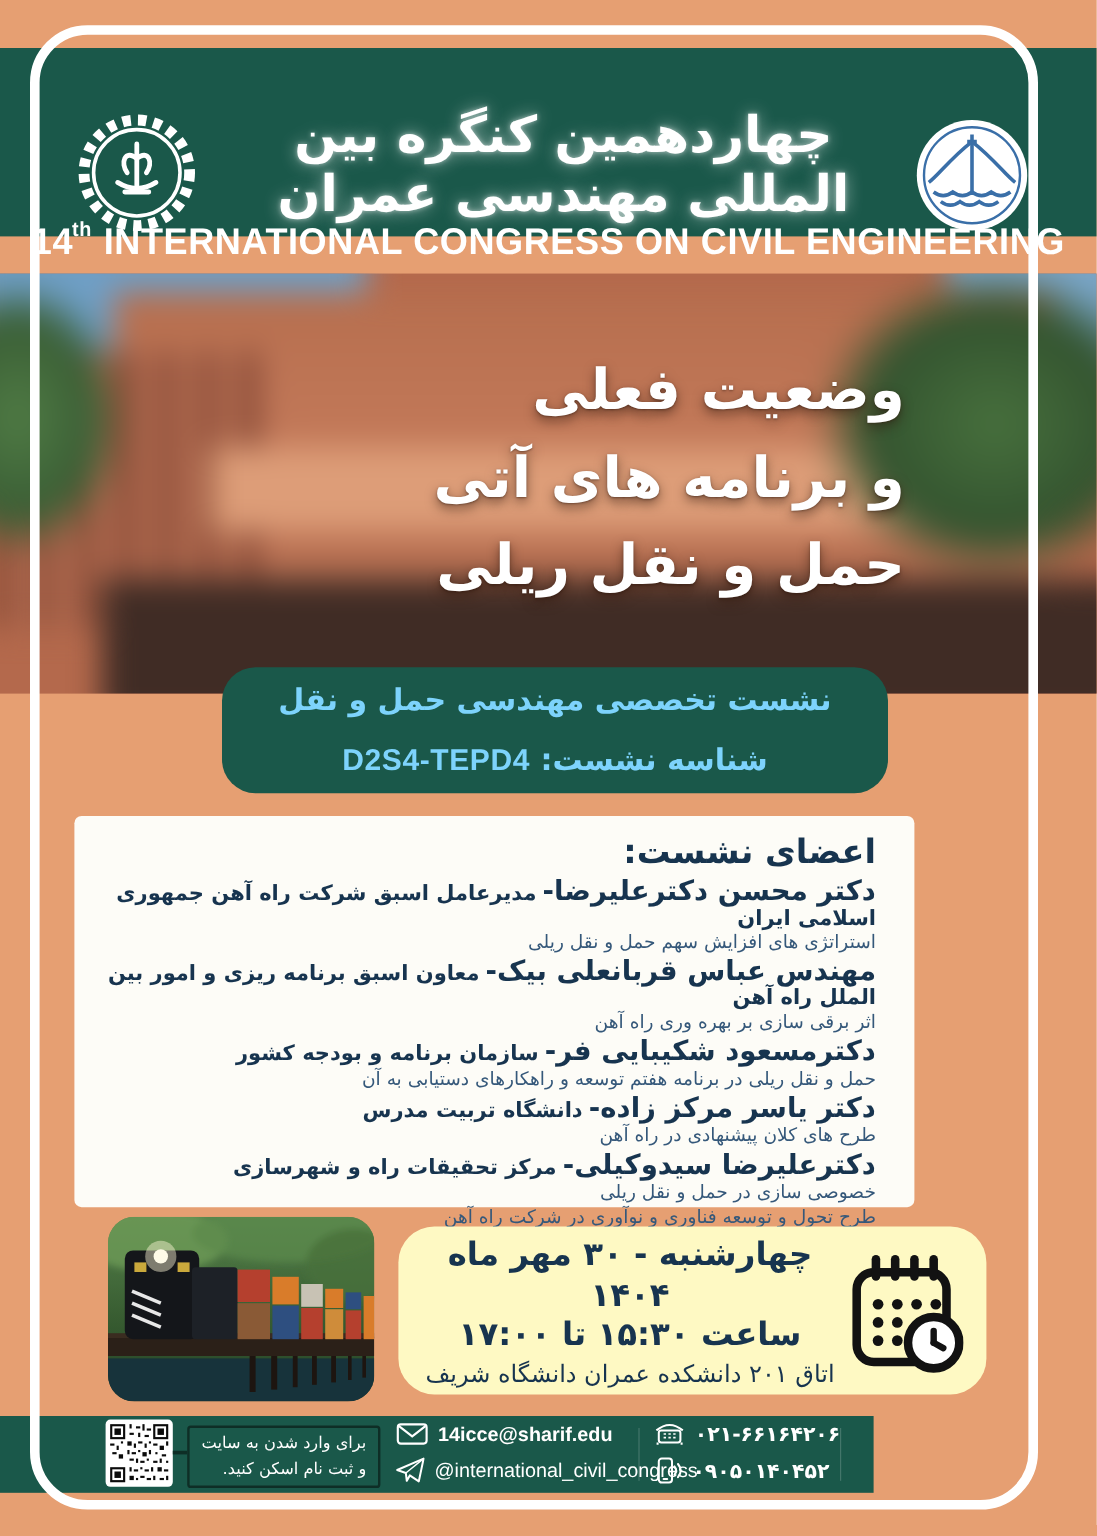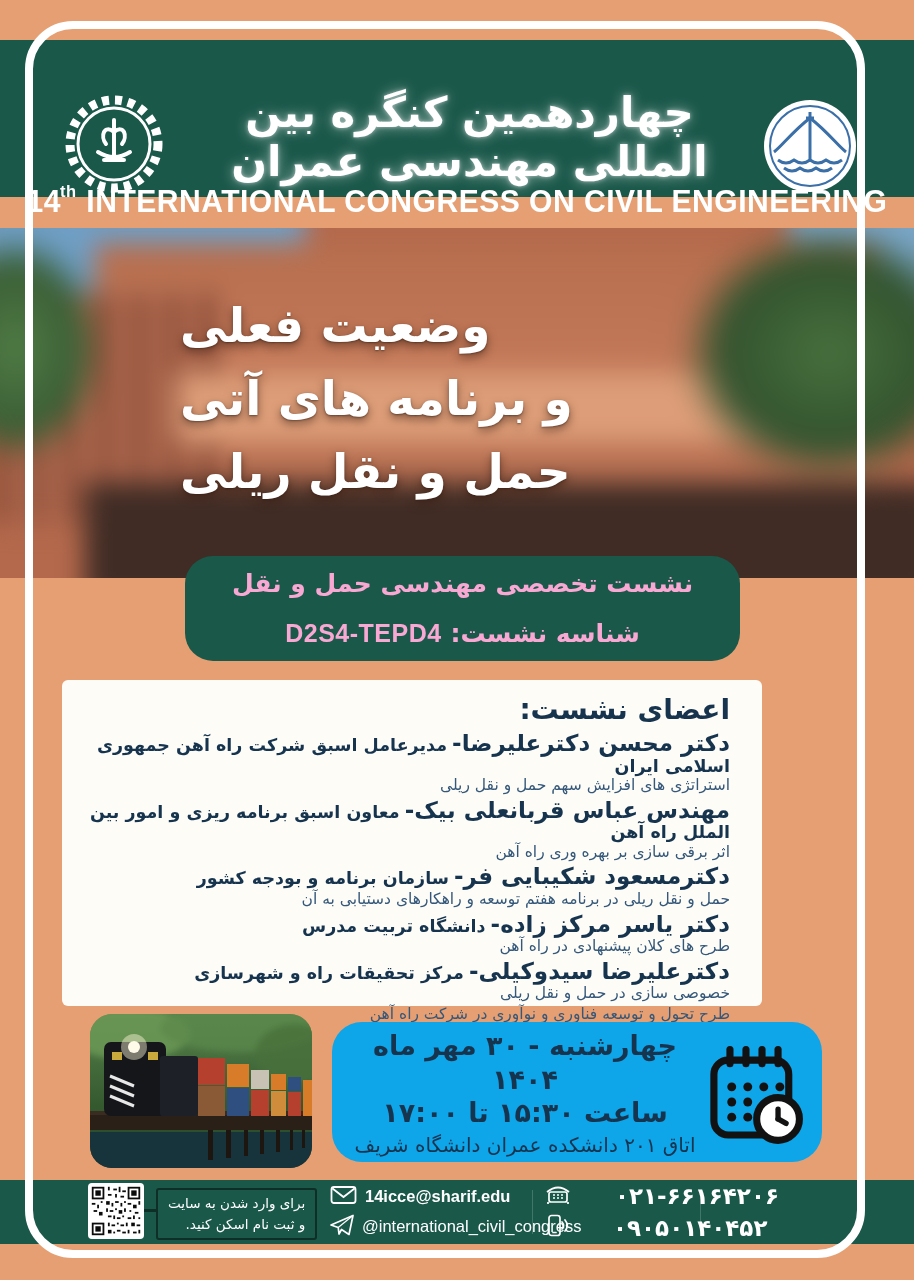--- a/index.html
+++ b/index.html
@@ -31,71 +31,71 @@
   .scene>div{position:absolute;}
   .sky-l{left:0;top:0;width:330px;height:190px;background:#6f9fc6;}
   .sky-r{right:0;top:0;width:150px;height:190px;background:#7aa6c8;}
   .bldg{left:120px;top:40px;right:60px;height:300px;background:linear-gradient(#b66e4e,#c67c5c 55%,#a35f44);}
   .fins{left:20px;top:90px;width:230px;height:230px;
         background:repeating-linear-gradient(90deg,#7e432f 0 16px,#c0765a 16px 34px);}
   .soffit{left:200px;top:170px;right:60px;height:70px;background:#dd9d78;}
   .shadow{left:110px;bottom:0;right:0;height:120px;background:#402c25;}
   .tree-l{left:-50px;top:30px;width:180px;height:230px;background:radial-gradient(closest-side,#507c45,#3a5e35 70%,transparent);}
   .tree-r{right:-40px;top:20px;width:300px;height:260px;background:radial-gradient(closest-side,#47703d,#33532f 70%,transparent);}
-  .hero-title{position:absolute;left:180px;right:160px;top:62px;z-index:2;direction:rtl;text-align:left;
+  .hero-title{position:absolute;left:180px;right:160px;top:62px;z-index:2;direction:rtl;text-align:right;
               color:#fff;font-weight:bold;font-size:47px;line-height:1.55;
               text-shadow:0 4px 10px rgba(50,25,15,.55),0 1px 2px rgba(50,25,15,.5);}
 
   
   .session-box{position:absolute;left:185px;top:556px;width:555px;height:105px;background:#1A584A;
-               border-radius:28px;z-index:4;color:#f9a8d4;direction:rtl;text-align:center;
+               border-radius:28px;z-index:4;color:#7dd3fc;direction:rtl;text-align:center;
                display:flex;flex-direction:column;justify-content:center;gap:21px;}
   .session-line1{font-size:25px;font-weight:bold;}
   .session-line2{font-size:25px;font-weight:bold;}
   .session-line2 .code{font-family:"Liberation Sans",sans-serif;font-weight:bold;letter-spacing:.5px;}
 
   
   .members{position:absolute;left:62px;top:680px;width:700px;height:326px;background:#FDFCF7;
            border-radius:6px;z-index:4;direction:rtl;box-sizing:border-box;padding:13px 32px 8px 26px;color:#17344F;}
   .members-heading{font-size:28px;font-weight:bold;margin-bottom:5px;}
   .member{margin-bottom:3px;}
   .member .line1{line-height:1.12;}
   .member .name{font-size:23px;font-weight:bold;}
   .member .dash{font-size:23px;font-weight:bold;}
   .member .role{font-size:17.5px;font-weight:bold;}
   .member .topic{font-size:15.5px;color:#35587A;line-height:1.12;margin-top:1px;}
 
   
   .train-box{position:absolute;left:90px;top:1014px;width:222px;height:154px;border-radius:22px;
              overflow:hidden;z-index:4;}
-  .schedule-box{position:absolute;left:332px;top:1022px;width:490px;height:140px;background:#0ea5e9;
+  .schedule-box{position:absolute;left:332px;top:1022px;width:490px;height:140px;background:#fef9c3;
                 border-radius:30px;z-index:4;direction:rtl;display:flex;align-items:center;
                 box-sizing:border-box;padding:4px 18px 0 14px;}
   .cal-wrap{flex:0 0 100px;display:flex;align-items:center;justify-content:center;}
   .sched-text{flex:1;text-align:center;color:#17344F;}
   .sched-date{font-size:27px;font-weight:bold;line-height:1.25;}
   .sched-time{font-size:27px;font-weight:bold;line-height:1.25;}
   .sched-loc{font-size:20px;line-height:1.35;margin-top:2px;}
 
   
-  .footer-band{position:absolute;left:0;top:1180px;width:914px;height:64px;background:#1A584A;z-index:5;color:#fff;}
+  .footer-band{position:absolute;left:0;top:1180px;width:728px;height:64px;background:#1A584A;z-index:5;color:#fff;}
   .qr{position:absolute;left:88px;top:3px;width:56px;height:56px;background:#fff;border-radius:4px;padding:2px;box-sizing:border-box;}
   .qr svg{display:block;width:100%;height:100%;}
   .qr-link{position:absolute;left:144px;top:29px;width:12px;height:3px;background:#0E2E26;}
   .qr-label{position:absolute;left:156px;top:8px;border:2px solid #0E2E26;border-radius:3px;
             padding:3px 10px;direction:rtl;text-align:right;font-size:13.5px;line-height:1.55;color:#fff;}
   .fcol{position:absolute;top:0;height:64px;display:flex;flex-direction:column;justify-content:center;gap:5px;}
   .frow{display:flex;align-items:center;gap:8px;white-space:nowrap;}
   .frow svg{flex:0 0 auto;}
   .col-contact{left:330px;}
   .col-phone{left:545px;}
   .col-web{left:712px;}
   .latin{font-family:"Liberation Sans",sans-serif;font-weight:bold;font-size:16.5px;direction:ltr;}
   .latin2{font-family:"Liberation Sans",sans-serif;font-size:16.5px;direction:ltr;}
-  .digits{font-size:23px;font-weight:bold;direction:ltr;letter-spacing:1px;margin-left:36px;}
+  .digits{font-size:17px;font-weight:bold;direction:ltr;letter-spacing:1px;}
   .fsep{position:absolute;top:10px;height:44px;width:1px;background:rgba(255,255,255,.18);}
 </style>
 </head>
 <body>
 
 <div class="poster">
 
   <div class="header-band">
     <div class="logo logo-left">
       <svg width="108" height="108" viewBox="0 0 108 108">

